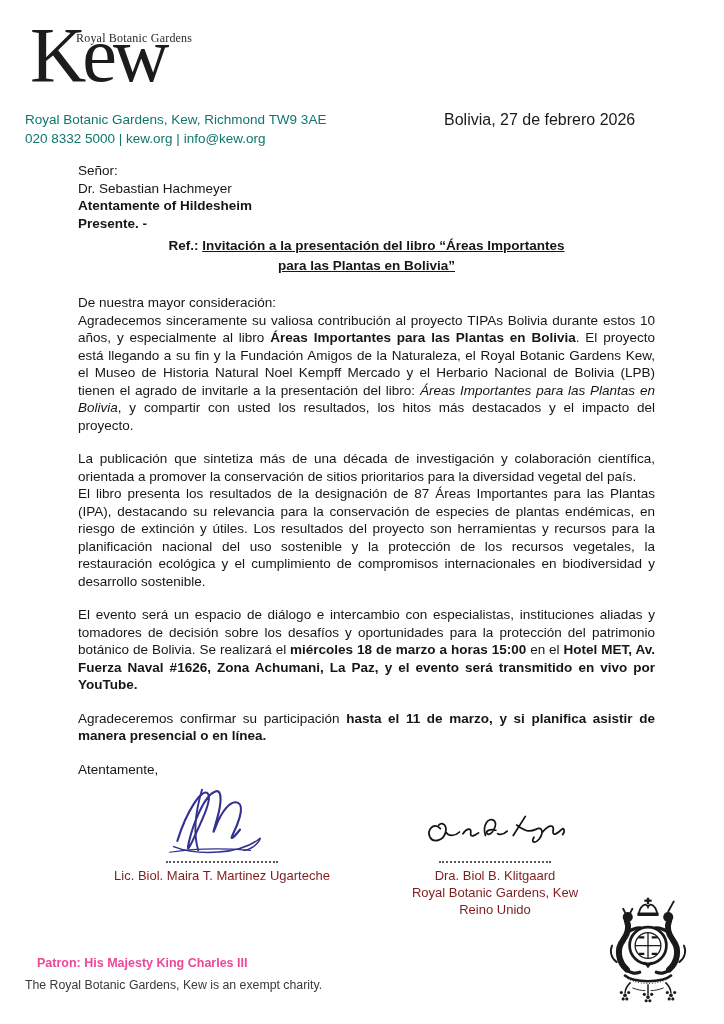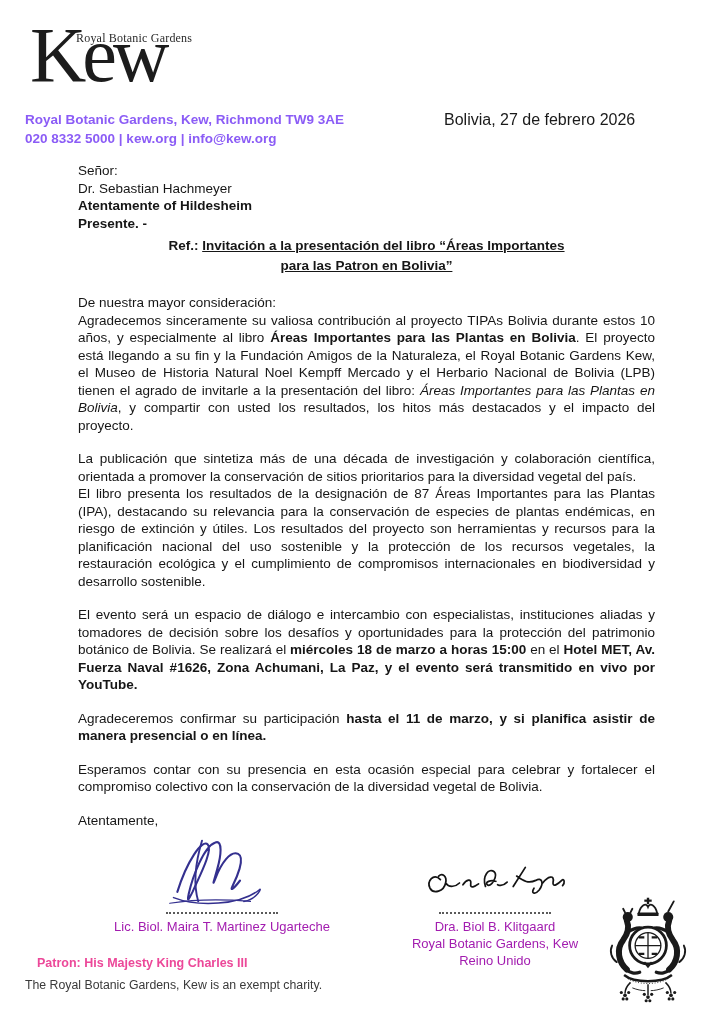--- a/index.html
+++ b/index.html
@@ -20,21 +20,21 @@
     color:#1c1c1c;
   }
   .logo-tagline{
     position:absolute;left:76px;top:31px;
     font-family:"Liberation Serif","DejaVu Serif",serif;
     font-size:12px;color:#2a2a2a;letter-spacing:.2px;
     white-space:nowrap;
   }
   .addr{
     position:absolute;left:25px;top:110px;
-    font-size:13.5px;line-height:19px;color:#8b5cf6;font-weight:bold;
+    font-size:13.5px;line-height:19px;color:#0f766e;
   }
   .date{
     position:absolute;left:444px;top:111px;
     font-size:16px;color:#1a1a1a;white-space:nowrap;
   }
   
   .content{
     position:absolute;left:78px;right:69px;top:162px;
     font-size:13.5px;line-height:17.5px;
   }
@@ -48,21 +48,21 @@
   .para-block{margin-bottom:16px;}
   .para-line{text-align:justify;margin:0;}
   .closing{margin-top:2px;margin-bottom:2px;}
   
   .sig-row{display:flex;margin-top:0;}
   .sig-col{display:flex;flex-direction:column;align-items:center;text-align:center;}
   .sig-col.left{width:260px;margin-left:14px;}
   .sig-col.right{width:210px;margin-left:38px;}
   .sig-img-box{height:78px;display:flex;align-items:flex-end;justify-content:center;}
   .dotted{width:112px;border-top:2px dotted #5a5a5a;margin:3px auto 4px;}
-  .sig-name,.sig-role{font-size:13px;line-height:17px;color:#a21caf;}
+  .sig-name,.sig-role{font-size:13px;line-height:17px;color:#7f1d1d;}
   
   .patron{
     position:absolute;left:25px;top:956px;
     font-size:12.5px;font-weight:700;color:#ec4899;padding-left:12px;
   }
   .charity{
     position:absolute;left:25px;top:978px;
     font-size:12.3px;color:#3a3a3a;
   }
   .crest{
@@ -89,40 +89,37 @@
 
     <div class="recipient">
       <div>Señor:</div>
       <div>Dr. Sebastian Hachmeyer</div>
       <div class="b">Atentamente of Hildesheim</div>
       <div class="b">Presente. -</div>
     </div>
 
     <div class="ref">
       <div><span>Ref.: </span><span class="u">Invitación a la presentación del libro “Áreas Importantes</span></div>
-      <div><span class="u">para las Patron en Bolivia”</span></div>
+      <div><span class="u">para las Plantas en Bolivia”</span></div>
     </div>
 
     <div id="body-blocks">
         <div class="para-block">
           <div class="para-line"><span>De nuestra mayor consideración:</span></div>
           <div class="para-line"><span>Agradecemos sinceramente su valiosa contribución al proyecto TIPAs Bolivia durante estos 10 años, y especialmente al libro </span><span style="font-weight: 700;">Áreas Importantes para las Plantas en Bolivia</span><span>. El proyecto está llegando a su fin y la Fundación Amigos de la Naturaleza, el Royal Botanic Gardens Kew, el Museo de Historia Natural Noel Kempff Mercado y el Herbario Nacional de Bolivia (LPB) tienen el agrado de invitarle a la presentación del libro: </span><span style="font-style: italic;">Áreas Importantes para las Plantas en Bolivia</span><span>, y compartir con usted los resultados, los hitos más destacados y el impacto del proyecto.</span></div>
         </div>
         <div class="para-block">
           <div class="para-line"><span>La publicación que sintetiza más de una década de investigación y colaboración científica, orientada a promover la conservación de sitios prioritarios para la diversidad vegetal del país.</span></div>
           <div class="para-line"><span>El libro presenta los resultados de la designación de 87 Áreas Importantes para las Plantas (IPA), destacando su relevancia para la conservación de especies de plantas endémicas, en riesgo de extinción y útiles. Los resultados del proyecto son herramientas y recursos para la planificación nacional del uso sostenible y la protección de los recursos vegetales, la restauración ecológica y el cumplimiento de compromisos internacionales en biodiversidad y desarrollo sostenible.</span></div>
         </div>
         <div class="para-block">
           <div class="para-line"><span>El evento será un espacio de diálogo e intercambio con especialistas, instituciones aliadas y tomadores de decisión sobre los desafíos y oportunidades para la protección del patrimonio botánico de Bolivia.  Se realizará el </span><span style="font-weight: 700;">miércoles 18 de marzo a horas 15:00</span><span> en el </span><span style="font-weight: 700;">Hotel MET, Av. Fuerza Naval #1626, Zona Achumani, La Paz, y el evento será transmitido en vivo por YouTube.</span></div>
         </div>
         <div class="para-block">
           <div class="para-line"><span>Agradeceremos confirmar su participación </span><span style="font-weight: 700;">hasta el 11 de marzo, y si planifica asistir de manera presencial o en línea.</span></div>
-        </div>
-        <div class="para-block">
-          <div class="para-line"><span>Esperamos contar con su presencia en esta ocasión especial para celebrar y fortalecer el compromiso colectivo con la conservación de la diversidad vegetal de Bolivia.</span></div>
         </div>
       </div>
 
     <div class="closing">Atentamente,</div>
 
     <div class="sig-row">
 
       <div class="sig-col left">
         <div class="sig-img-box">
           <svg width="150" height="76" viewBox="0 0 130 80" fill="none">

